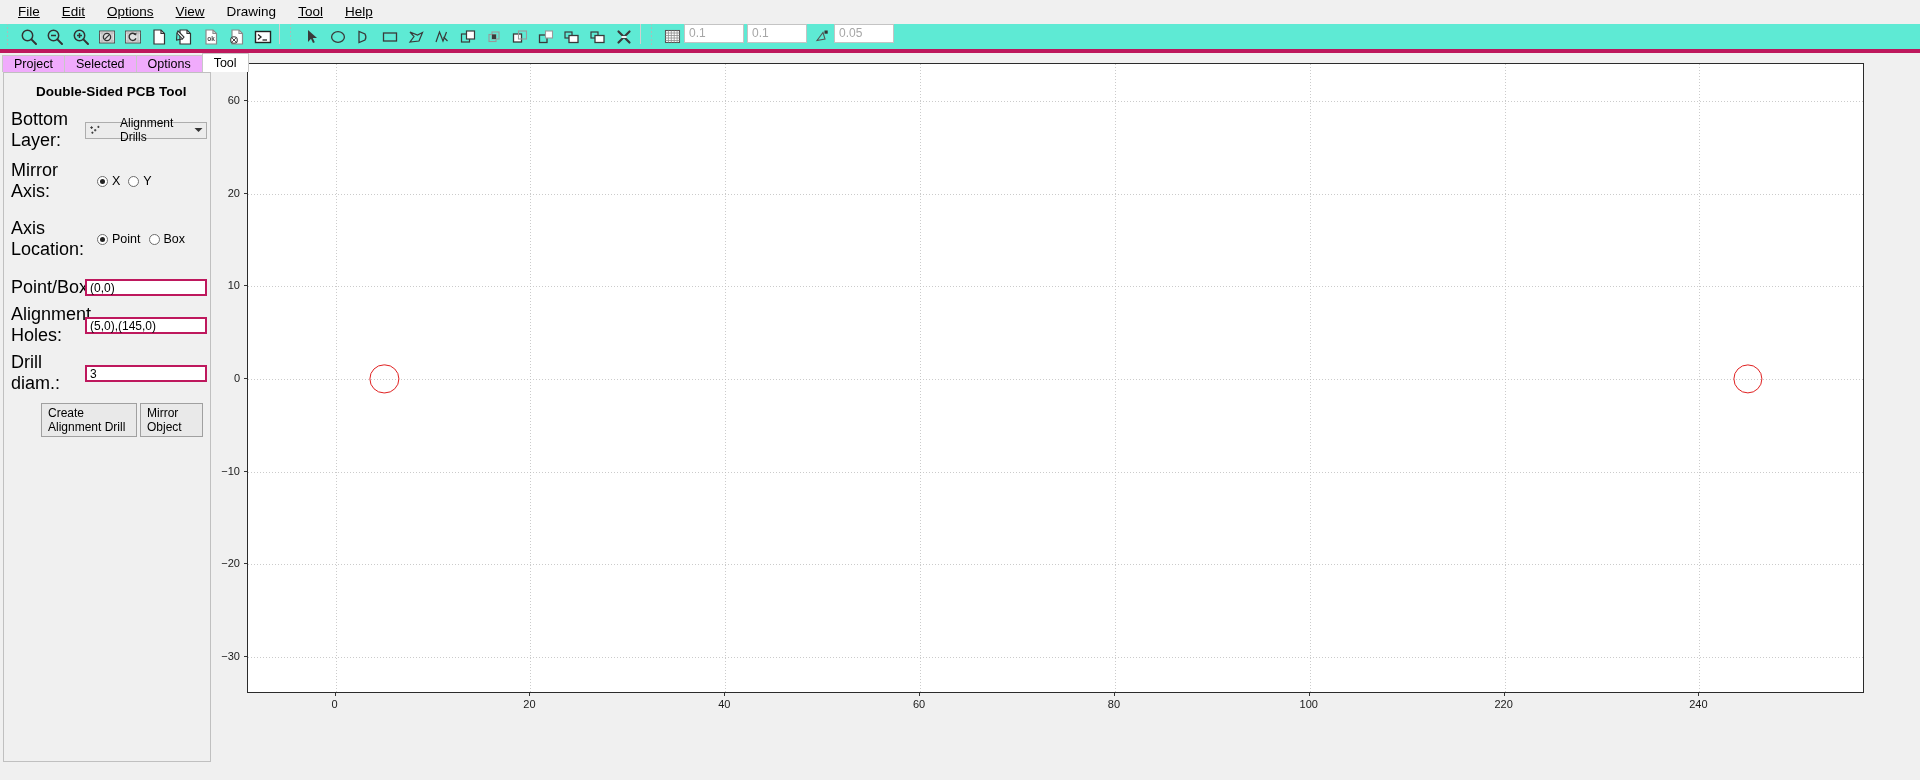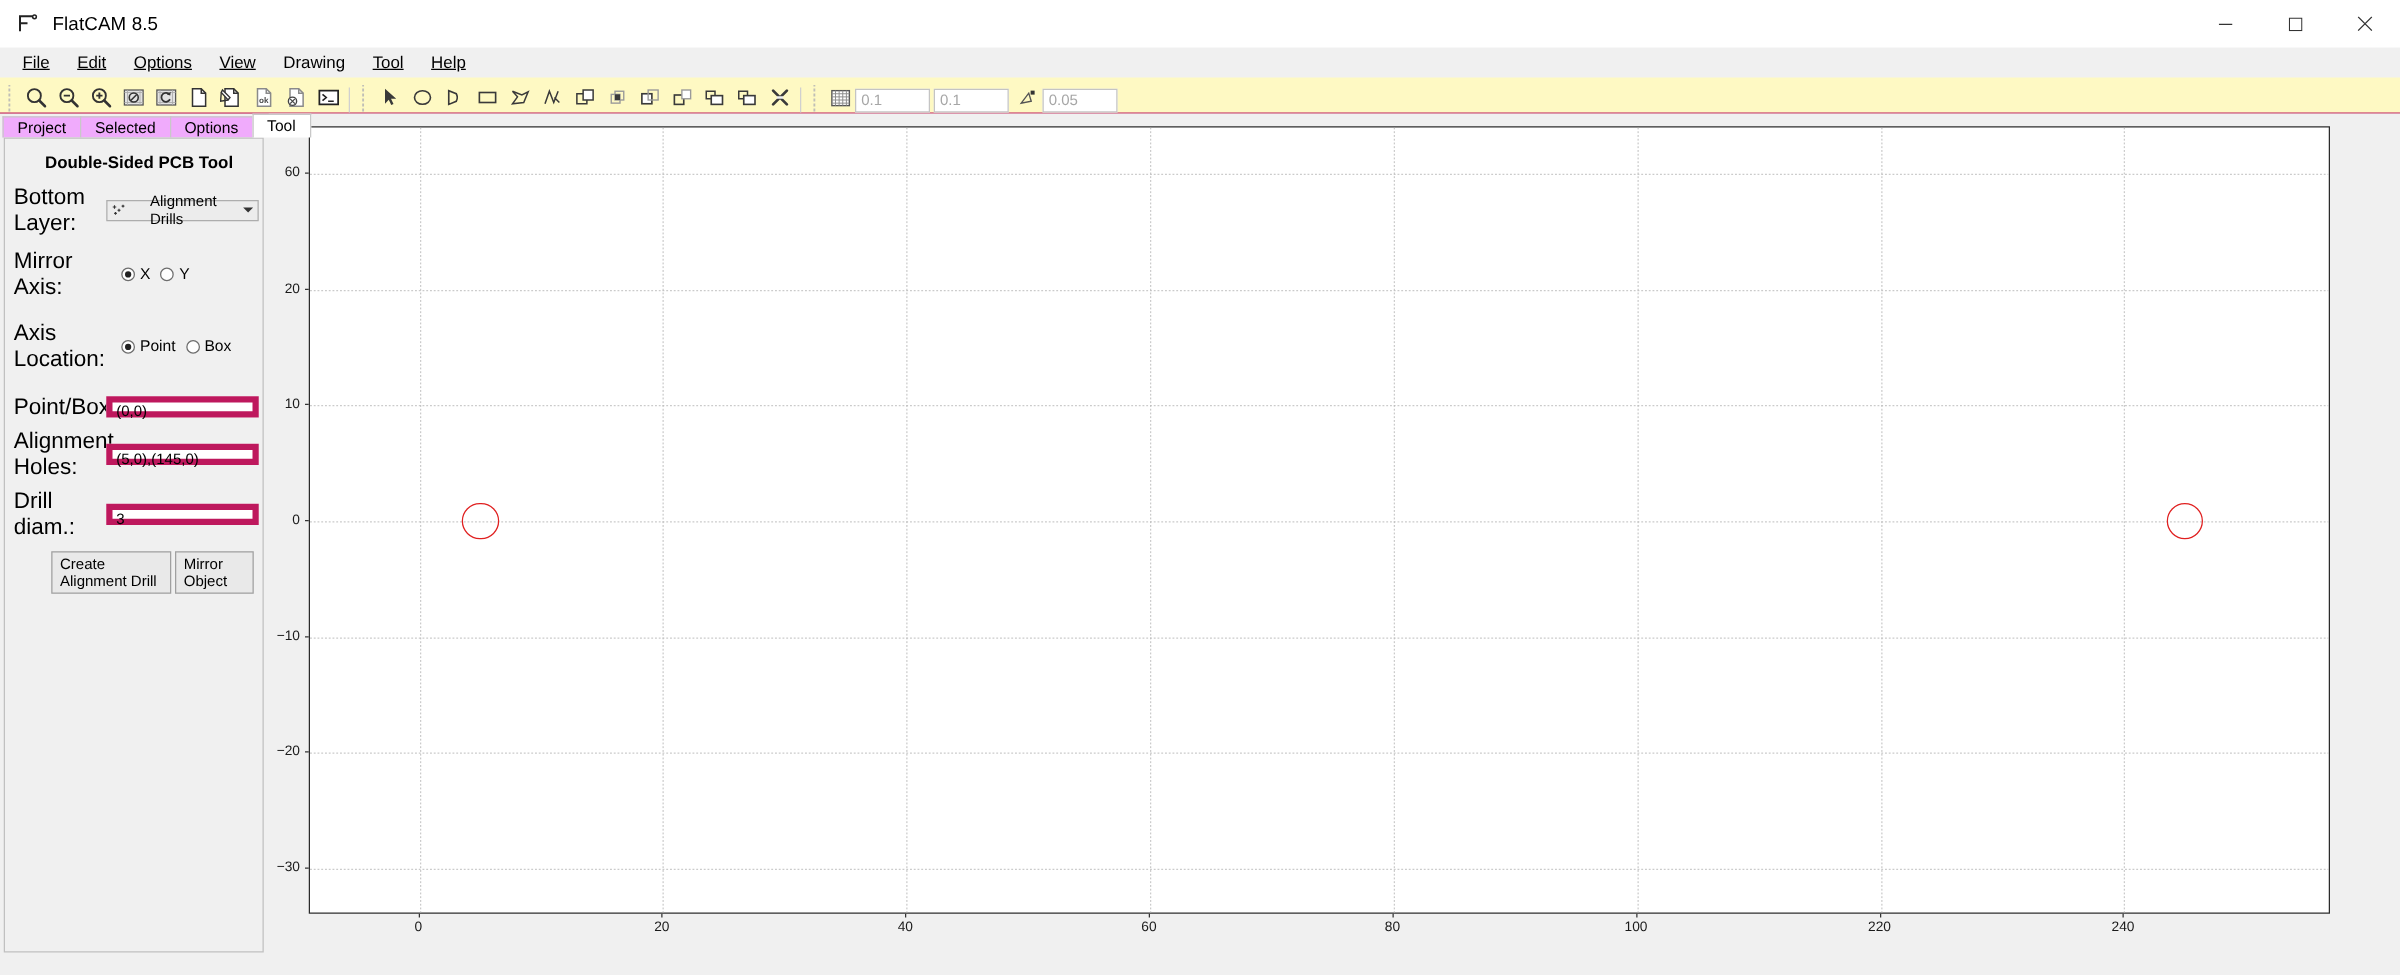--- a/index.html
+++ b/index.html
@@ -33,22 +33,22 @@
     height:24px; flex:0 0 24px; display:flex; align-items:center;
     padding-left:7px; background:#f0f0f0; gap:0px;
   }
   .menu-item {
     padding:3px 11px; font-size:13.5px; color:#000; cursor:default; line-height:16px;
   }
   .menu-item u { text-decoration:underline; }
 
   
   .toolbar {
-    height:29px; flex:0 0 29px; background:#fef9c3; display:flex; align-items:flex-end;
-    border-bottom:1px solid #be185d;
+    height:29px; flex:0 0 29px; background:#5eead4; display:flex; align-items:flex-start;
+    border-bottom:4px solid #be185d;
   }
   .tb-grip {
     width:9px; height:22px; margin:0 3px 0 4px;
     background-image: radial-gradient(circle, #b5b5b5 1px, transparent 1px);
     background-size:3px 4px; background-position:2px 2px; background-repeat:repeat-y;
     opacity:.85;
   }
   .tb-btn {
     width:26px; height:25px; display:flex; align-items:center; justify-content:center;
     cursor:default;
@@ -95,21 +95,21 @@
   }
   .radio-group { display:flex; align-items:center; gap:8px; padding-left:12px; }
   .radio { display:flex; align-items:center; gap:4px; font-size:12.5px; cursor:default; }
   .rd {
     width:11px; height:11px; border-radius:50%; border:1px solid #6d6d6d; background:#fff;
     display:flex; align-items:center; justify-content:center; flex:0 0 11px;
   }
   .rd.on::after { content:""; width:5px; height:5px; border-radius:50%; background:#222; }
 
   .txt {
-    width:122px; height:17px; background:#fff; border:5px solid #be185d;
+    width:122px; height:17px; background:#fff; border:2px solid #be185d;
     font-size:12px; padding:0 3px; line-height:15px; color:#000;
     font-family:"Liberation Sans", sans-serif;
   }
   .btn-row { display:flex; gap:3px; justify-content:space-between; margin-top:9px; padding-left:30px; }
   .btn {
     background:#e9e9e9; border:1px solid #a0a0a0; font-size:12px; padding:2px 6px;
     cursor:default; color:#000; font-family:"Liberation Sans", sans-serif; line-height:14px;
   }
 
   
@@ -137,49 +137,20 @@
     position:absolute; border-radius:50%; border:1.4px solid #e02020;
     transform:translate(-50%,-50%); background:transparent;
   }
   .statusbar { flex:0 0 12px; height:12px; background:#f0f0f0; }
 </style>
 </head>
 <body>
 
 <div id="app">
 
-  <div class="titlebar">
-    <div class="title-left">
-      <span class="app-icon">
-        <svg width="20" height="20" viewBox="0 0 20 20">
-          <path d="M4 16 L4 4 L14 4" stroke="#222" stroke-width="1.6" fill="none"></path>
-          <path d="M4 9.5 L10 9.5" stroke="#222" stroke-width="1.6" fill="none"></path>
-          <circle cx="15.6" cy="4.4" r="1.5" fill="none" stroke="#222" stroke-width="1.2"></circle>
-        </svg>
-      </span>
-      <span class="title-text">FlatCAM 8.5</span>
-    </div>
-    <div class="win-buttons">
-      <div class="win-btn">
-        <svg width="11" height="11" viewBox="0 0 11 11">
-            <path d="M0 5.5 H11" stroke="#333" stroke-width="1"></path>
-          </svg>
-      </div>
-      <div class="win-btn">
-        <svg width="11" height="11" viewBox="0 0 11 11">
-            <rect x="0.5" y="0.5" width="10" height="10" fill="none" stroke="#333" stroke-width="1"></rect>
-          </svg>
-      </div>
-      <div class="win-btn close">
-        <svg width="12" height="12" viewBox="0 0 12 12">
-            <path d="M0.5 0.5 L11.5 11.5 M11.5 0.5 L0.5 11.5" stroke="#333" stroke-width="1.1"></path>
-          </svg>
-      </div>
-    </div>
-  </div>
 
   <div class="menubar">
     <div class="menu-item"><u>File</u></div>
     <div class="menu-item"><u>Edit</u></div>
     <div class="menu-item"><u>Options</u></div>
     <div class="menu-item"><u>View</u></div>
     <div class="menu-item"><span>Drawing</span></div>
     <div class="menu-item"><u>Tool</u></div>
     <div class="menu-item"><u>Help</u></div>
   </div>

